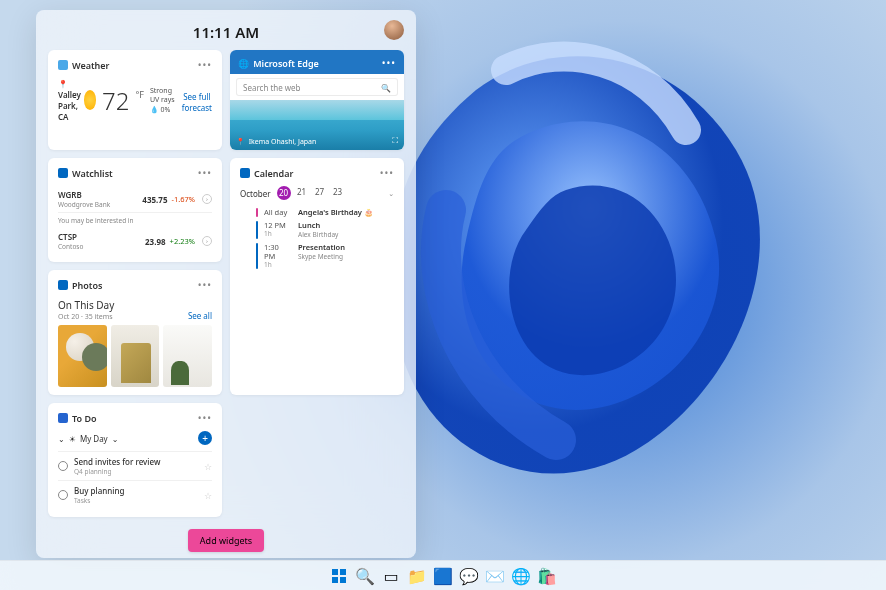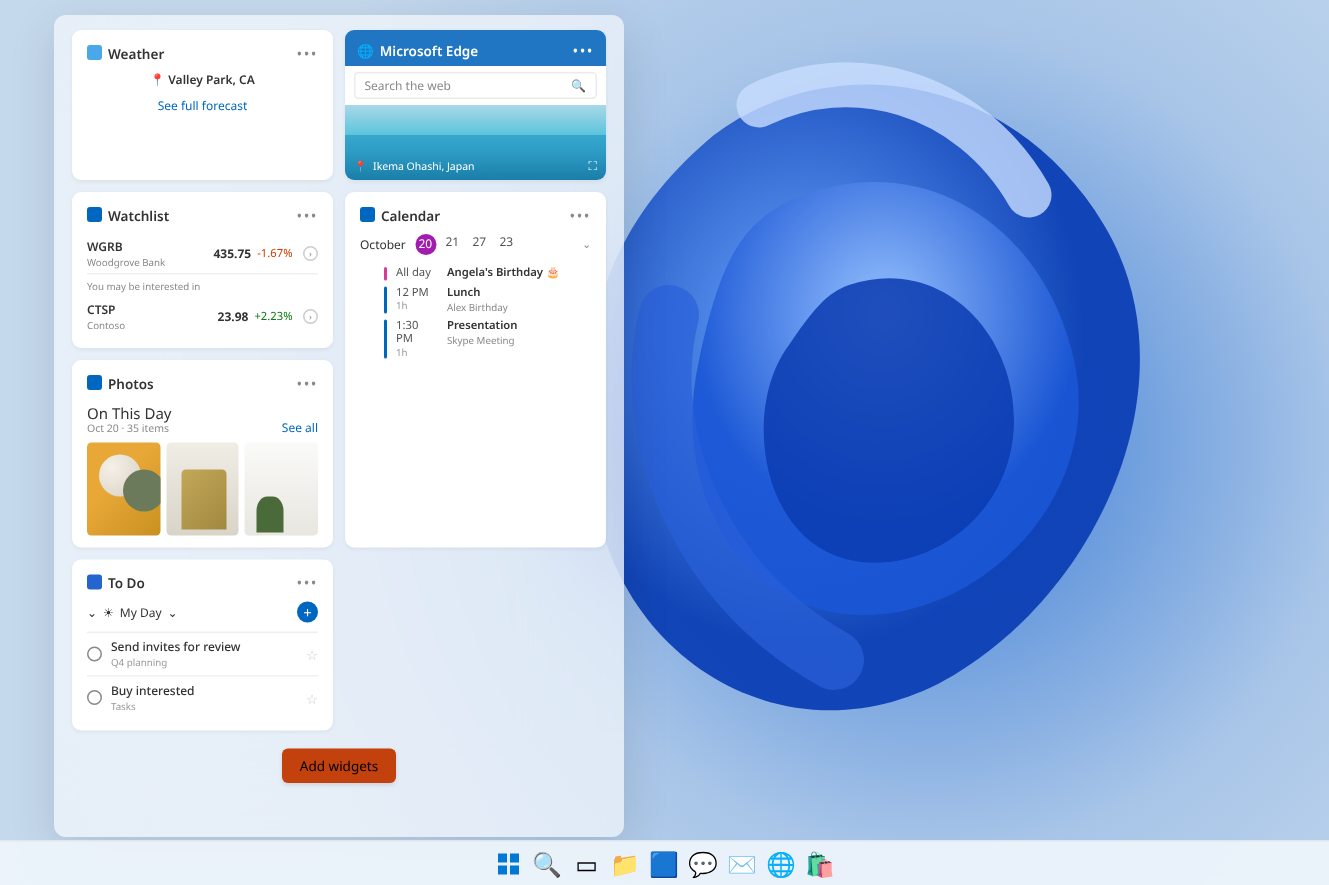--- a/index.html
+++ b/index.html
@@ -11,21 +11,21 @@
   .widget-panel { position:absolute; left:36px; top:10px; width:380px; height:548px; background:rgba(245,248,252,0.7); backdrop-filter:blur(30px); border-radius:8px; padding:10px 12px; z-index:5; overflow:hidden; box-shadow:0 8px 32px rgba(0,0,0,0.12);}
   .panel-header{display:flex; align-items:center; justify-content:center; position:relative; height:24px; margin-bottom:6px;}
   .panel-time{font-weight:600; font-size:15px; color:#1a1a1a;}
   .avatar{position:absolute; right:0; top:0; width:20px; height:20px; border-radius:50%; background:radial-gradient(circle at 40% 30%, #e8b896, #8b5a3c);}
   .grid{display:grid; grid-template-columns:1fr 1fr; gap:8px;}
   .card{background:#fff; border-radius:6px; padding:8px 10px; box-shadow:0 1px 3px rgba(0,0,0,0.06); font-size:9px; color:#333; min-height:50px;}
   .card-hdr{display:flex; align-items:center; justify-content:space-between; margin-bottom:6px;}
   .card-title{display:flex; align-items:center; gap:4px; font-size:9px; font-weight:600;}
   .card-title .ci{width:10px;height:10px;border-radius:2px;display:inline-block;}
   .dots{color:#888; font-size:10px; letter-spacing:1px; cursor:pointer;}
-  .weather-body{display:flex; flex-direction:column; align-items:center; gap:2px;}
+  .weather-body{display:flex; align-items:center; gap:2px;}
   .loc{font-size:8px; font-weight:600;}
   .wrow{display:flex; align-items:center; gap:6px;}
   .sun{width:20px;height:20px;background:radial-gradient(circle,#ffd23f,#ffb000);border-radius:50%;}
   .temp{font-size:24px; font-weight:300;}
   .tempu{font-size:9px; color:#666; align-self:flex-start; margin-top:4px;}
   .wdet{font-size:7px; color:#555; line-height:1.3;}
   .forecast{color:#0067c0; font-size:8px; text-align:center; margin-top:4px;}
   .edge-card{padding:0; overflow:hidden; display:flex; flex-direction:column;}
   .edge-hdr{background:#2176c4; color:#fff; padding:6px 8px 4px; display:flex; justify-content:space-between; align-items:center; font-size:8px;}
   .search-box{margin:4px 6px; background:#fff; border-radius:3px; height:18px; display:flex; align-items:center; padding:0 6px; font-size:8px; color:#888; border:1px solid rgba(0,0,0,0.08);}
@@ -69,21 +69,21 @@
   .p3{background:linear-gradient(180deg,#fafaf8,#e8e6e0);position:relative;}
   .p3::after{content:"";position:absolute;bottom:2px;left:8px;width:18px;height:24px;background:#4a6a3a;border-radius:40% 40% 0 0;}
   .todo .my-row{display:flex;align-items:center;gap:4px;font-size:8px;margin-bottom:6px;}
   .plus{width:14px;height:14px;background:#0067c0;color:#fff;border-radius:50%;display:flex;align-items:center;justify-content:center;font-size:10px;margin-left:auto;}
   .task{display:flex;align-items:center;gap:6px;padding:4px 0;border-top:1px solid #f0f0f0;}
   .tcirc{width:10px;height:10px;border:1px solid #888;border-radius:50%;}
   .ttitle{font-size:8px;font-weight:500;}
   .tsub{font-size:6.5px;color:#999;}
   .star{margin-left:auto;color:#ccc;font-size:9px;}
   .add-widgets{grid-column:1/3; text-align:center; margin-top:2px;}
-  .add-btn{background:#c2410c;border:none;border-radius:4px;padding:5px 12px;font-size:9px;box-shadow:0 1px 3px rgba(0,0,0,0.12);cursor:pointer;}
+  .add-btn{background:#ec4899;border:none;border-radius:4px;padding:5px 12px;font-size:9px;box-shadow:0 1px 3px rgba(0,0,0,0.12);cursor:pointer;}
 </style>
 </head>
 <body>
 
 <div class="wallpaper"></div>
 <svg class="bloom" viewBox="0 0 500 520">
   <defs>
     <radialGradient id="g1" cx="40%" cy="40%">
         <stop offset="0%" stop-color="#6ba8ff"></stop>
         <stop offset="100%" stop-color="#0b3fb5"></stop>
@@ -94,33 +94,46 @@
       </radialGradient>
   </defs>
   <path d="M120,80 C200,20 320,40 380,140 C440,240 380,380 280,440 C180,500 60,440 40,320 C20,200 60,130 120,80 Z" fill="url(#g1)" opacity="0.95"></path>
   <path d="M180,120 C260,90 340,140 360,230 C380,320 300,400 220,400 C140,400 90,320 110,230 C125,160 140,135 180,120 Z" fill="url(#g2)" opacity="0.9"></path>
   <path d="M210,180 C270,160 320,210 320,270 C320,340 250,380 200,360 C150,340 140,260 170,220 C185,198 195,185 210,180 Z" fill="#0a3bb0" opacity="0.85"></path>
   <path d="M150,60 C210,30 290,50 330,120" stroke="#c8ddff" stroke-width="30" fill="none" stroke-linecap="round" opacity="0.8"></path>
   <path d="M90,200 C70,280 110,380 200,430" stroke="#2a5fd8" stroke-width="40" fill="none" stroke-linecap="round" opacity="0.7"></path>
 </svg>
 
 <div class="widget-panel">
+  <div class="panel-header">
+    <span class="panel-time">11:11 AM</span>
+    <div class="avatar"></div>
+  </div>
 
   <div class="grid">
 
     <div class="card">
       <div class="card-hdr">
         <div class="card-title">
             <span class="ci" style="background:#4aa8e8"></span>
             <span>Weather</span>
           </div>
         <span class="dots">•••</span>
       </div>
       <div class="weather-body">
         <div class="loc">📍 <span>Valley Park, CA</span></div>
+        <div class="wrow">
+          <div class="sun"></div>
+          <span class="temp">72</span>
+          <span class="tempu">°F</span>
+          <div class="wdet">
+            <div>Strong UV rays</div>
+            <div>💧 <span>0%</span></div>
+          </div>
+        </div>
         <div class="forecast">See full forecast</div>
       </div>
     </div>
 
     <div class="card edge-card">
       <div class="edge-hdr">
         <div class="card-title">
             <span>🌐</span> 
             <span>Microsoft Edge</span>
           </div>
@@ -268,21 +281,21 @@
       <div class="tcirc"></div>
       <div>
               <div class="ttitle">Send invites for review</div>
               <div class="tsub">Q4 planning</div>
             </div>
       <span class="star">☆</span>
     </div>
           <div class="task">
       <div class="tcirc"></div>
       <div>
-              <div class="ttitle">Buy interested</div>
+              <div class="ttitle">Buy planning</div>
               <div class="tsub">Tasks</div>
             </div>
       <span class="star">☆</span>
     </div>
         </div>
     </div>
 
     <div class="add-widgets">
       <button class="add-btn">Add widgets</button>
     </div>

